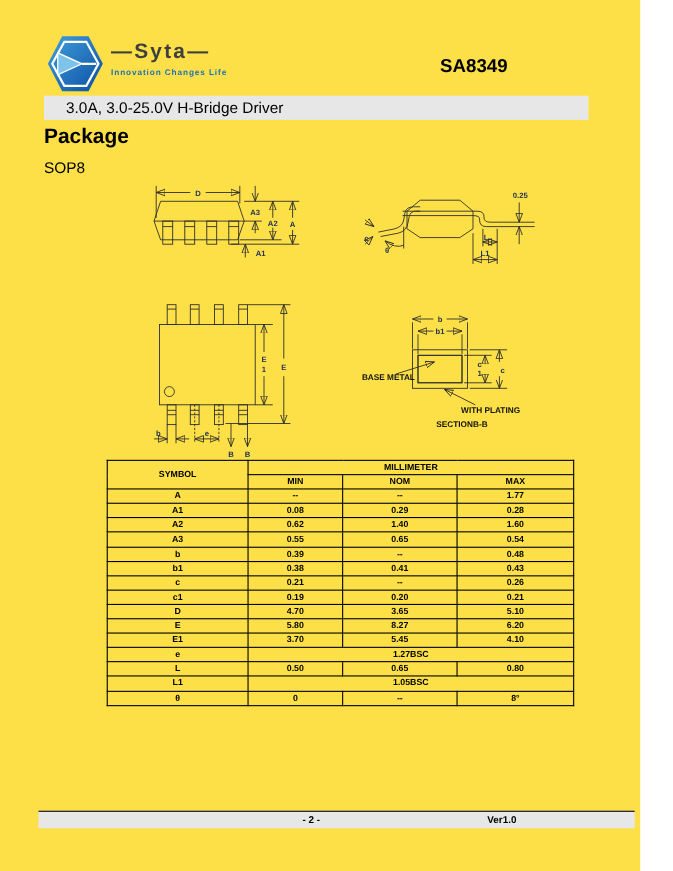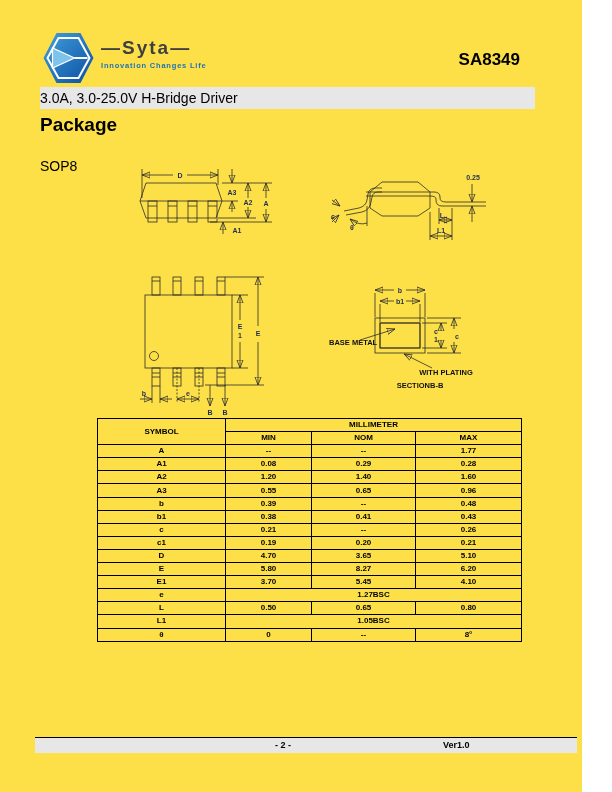--- a/index.html
+++ b/index.html
@@ -3,26 +3,26 @@
 <meta charset="utf-8">
 <style>
   html,body{margin:0;padding:0;background:#fff;}
   .page{position:relative;width:582px;height:792px;background:#fde047;overflow:hidden;
         font-family:"Liberation Sans",sans-serif;color:#000;}
   
   .logo{position:absolute;left:40px;top:30px;width:57px;height:56px;}
   .brandblock{position:absolute;left:101px;top:38px;}
   .brand{font-size:19px;font-weight:bold;color:#3f3f3f;letter-spacing:2px;line-height:20px;}
   .tagline{font-size:7.5px;font-weight:bold;color:#1d71b8;letter-spacing:0.8px;margin-top:3px;}
-  .partno{position:absolute;left:400px;top:50px;width:120px;text-align:right;
+  .partno{position:absolute;left:400px;top:50px;width:120px;text-align:left;
           font-size:17px;font-weight:bold;}
   .subtitlebar{position:absolute;left:40px;top:87px;width:495px;height:22px;background:#e7e7e7;
-               font-size:14px;line-height:22px;padding-left:0;box-sizing:border-box;}
+               font-size:14px;line-height:22px;padding-left:20px;box-sizing:border-box;}
   .sectiontitle{position:absolute;left:40px;top:114px;font-size:19px;font-weight:bold;}
-  .pkgname{position:absolute;left:40px;top:158px;font-size:14px;text-align:right;}
+  .pkgname{position:absolute;left:40px;top:144px;font-size:14px;text-align:right;}
   
   svg.draw{position:absolute;overflow:visible;}
   svg.draw line,svg.draw path,svg.draw rect,svg.draw polyline,svg.draw circle,svg.draw polygon{
       stroke:#2b2b2b;fill:none;stroke-width:0.8;}
   svg.draw text{stroke:none;fill:#1c2f52;font-family:"Liberation Sans",sans-serif;
       font-size:7px;font-weight:bold;}
   svg.draw text.ann{fill:#111;font-size:7.5px;}
   
   .dimtable{position:absolute;left:97px;top:418px;}
   table{border-collapse:collapse;table-layout:fixed;width:424px;
@@ -290,29 +290,29 @@
             <td>1.77</td>
           </tr>
           <tr>
             <td>A1</td>
             <td>0.08</td>
             <td>0.29</td>
             <td>0.28</td>
           </tr>
           <tr>
             <td>A2</td>
-            <td>1.20</td>
+            <td>0.62</td>
             <td>1.40</td>
             <td>1.60</td>
           </tr>
           <tr>
             <td>A3</td>
             <td>0.55</td>
             <td>0.65</td>
-            <td>0.96</td>
+            <td>0.54</td>
           </tr>
           <tr>
             <td>b</td>
             <td>0.39</td>
             <td>--</td>
             <td>0.48</td>
           </tr>
           <tr>
             <td>b1</td>
             <td>0.38</td>

